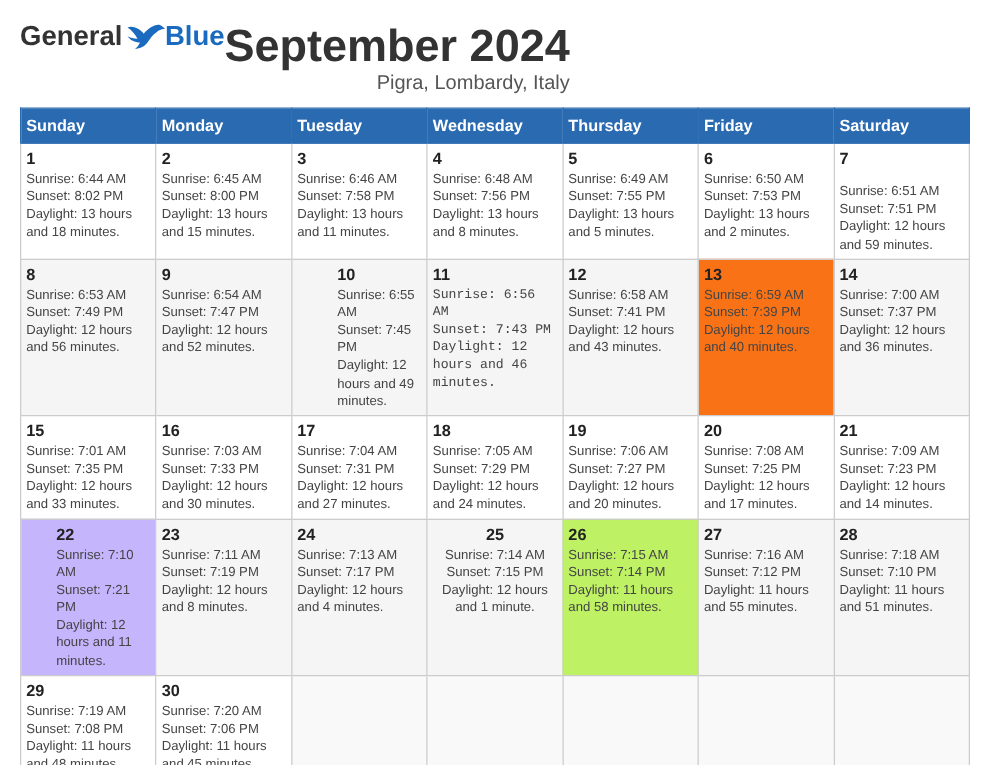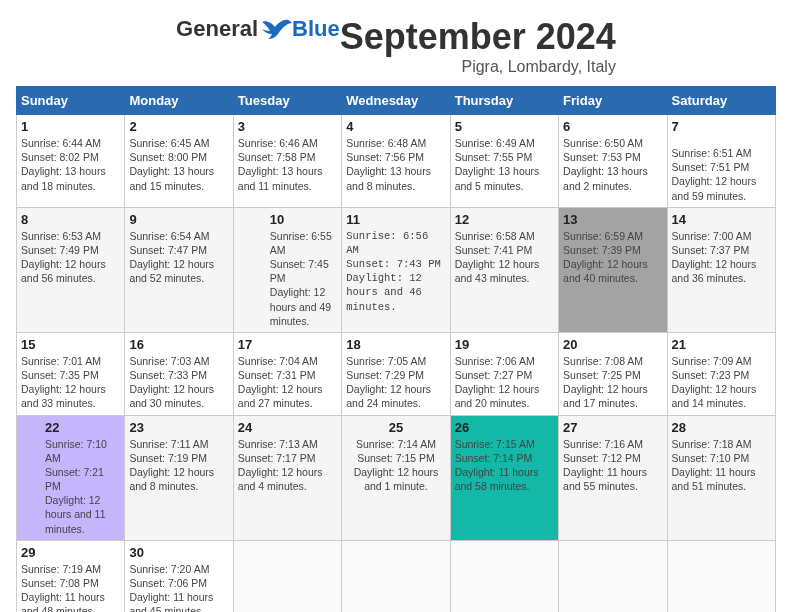--- a/index.html
+++ b/index.html
@@ -6,21 +6,21 @@
     body {
       font-family: Arial, sans-serif;
       background: #fff;
       width: 792px;
       min-height: 612px;
       padding: 16px;
     }
     .header {
       display: flex;
       align-items: flex-start;
-      justify-content: center;
+      justify-content: flex-start;
       margin-bottom: 10px;
     }
     .logo {
       display: flex;
       flex-direction: column;
       align-items: flex-start;
     }
     .logo-text {
       display: flex;
       align-items: center;
@@ -188,21 +188,21 @@
           <div class="day-info" style="white-space: pre-line; font-family: Liberation Mono, monospace;">Sunrise: 6:56 AM
 Sunset: 7:43 PM
 Daylight: 12 hours and 46 minutes.</div>
         </td>
         <td style="background: rgb(245, 245, 245);">
           <span class="day-num">12</span>
           <div class="day-info" style="white-space: pre-line;">Sunrise: 6:58 AM
 Sunset: 7:41 PM
 Daylight: 12 hours and 43 minutes.</div>
         </td>
-        <td style="background: #a3a3a3;">
+        <td style="background: #f97316;">
           <span class="day-num">13</span>
           <div class="day-info" style="white-space: pre-line;">Sunrise: 6:59 AM
 Sunset: 7:39 PM
 Daylight: 12 hours and 40 minutes.</div>
         </td>
         <td style="background: rgb(245, 245, 245);">
           <span class="day-num">14</span>
           <div class="day-info" style="white-space: pre-line;">Sunrise: 7:00 AM
 Sunset: 7:37 PM
 Daylight: 12 hours and 36 minutes.</div>
@@ -270,21 +270,21 @@
           <div class="day-info" style="white-space: pre-line;">Sunrise: 7:13 AM
 Sunset: 7:17 PM
 Daylight: 12 hours and 4 minutes.</div>
         </td>
         <td style="background: rgb(245, 245, 245); text-align: center;">
           <span class="day-num">25</span>
           <div class="day-info" style="white-space: pre-line;">Sunrise: 7:14 AM
 Sunset: 7:15 PM
 Daylight: 12 hours and 1 minute.</div>
         </td>
-        <td style="background: #14b8a6;">
+        <td style="background: #bef264;">
           <span class="day-num">26</span>
           <div class="day-info" style="white-space: pre-line;">Sunrise: 7:15 AM
 Sunset: 7:14 PM
 Daylight: 11 hours and 58 minutes.</div>
         </td>
         <td style="background: rgb(245, 245, 245);">
           <span class="day-num">27</span>
           <div class="day-info" style="white-space: pre-line;">Sunrise: 7:16 AM
 Sunset: 7:12 PM
 Daylight: 11 hours and 55 minutes.</div>

